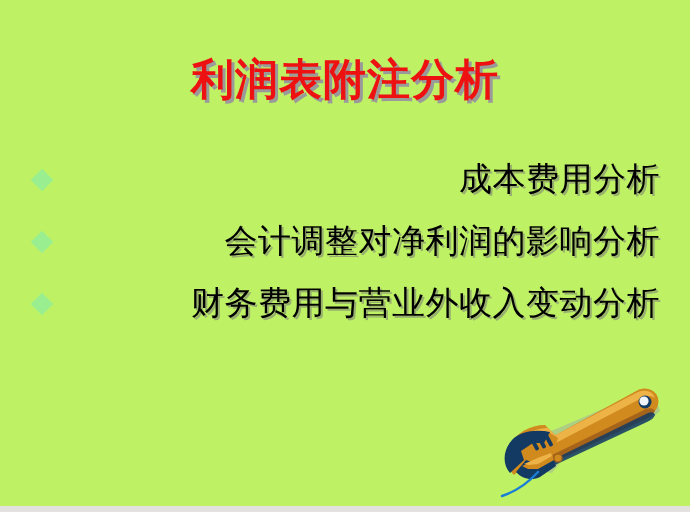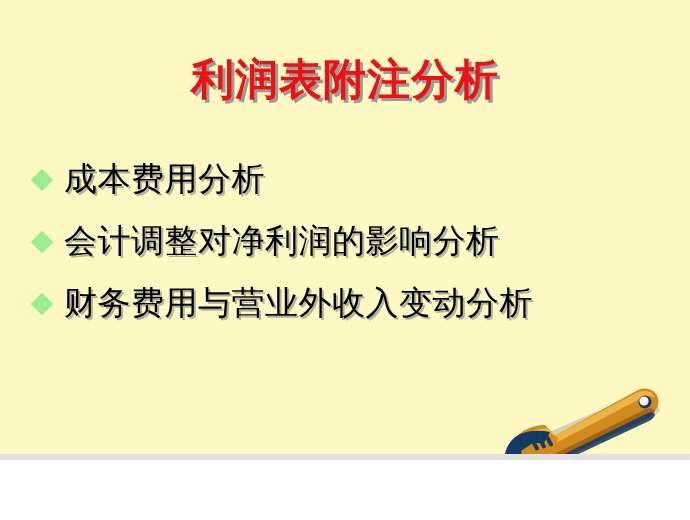--- a/index.html
+++ b/index.html
@@ -10,22 +10,22 @@
   body {
     width: 690px;
     height: 520px;
     overflow: hidden;
     font-family: "Liberation Sans", "DejaVu Sans", sans-serif;
   }
 
   #slide {
     position: relative;
     width: 690px;
-    height: 460px;
-    background: #fef9c3;
+    height: 512px;
+    background: #bef264;
     overflow: hidden;
   }
 
   
   #slide-title {
     position: absolute;
     left: 0;
     top: 57px;
     width: 690px;
     text-align: center;
@@ -42,20 +42,21 @@
   #bullet-list {
     position: absolute;
     left: 30px;
     top: 148px;
     width: 630px;
   }
   .bullet-row {
     display: flex;
     align-items: center;
     height: 62px;
+    justify-content: space-between;
   }
   .bullet-marker {
     width: 24px;
     height: 24px;
     flex: 0 0 24px;
     margin-right: 10px;
     position: relative;
     top: 1px;
   }
   .bullet-marker span {

